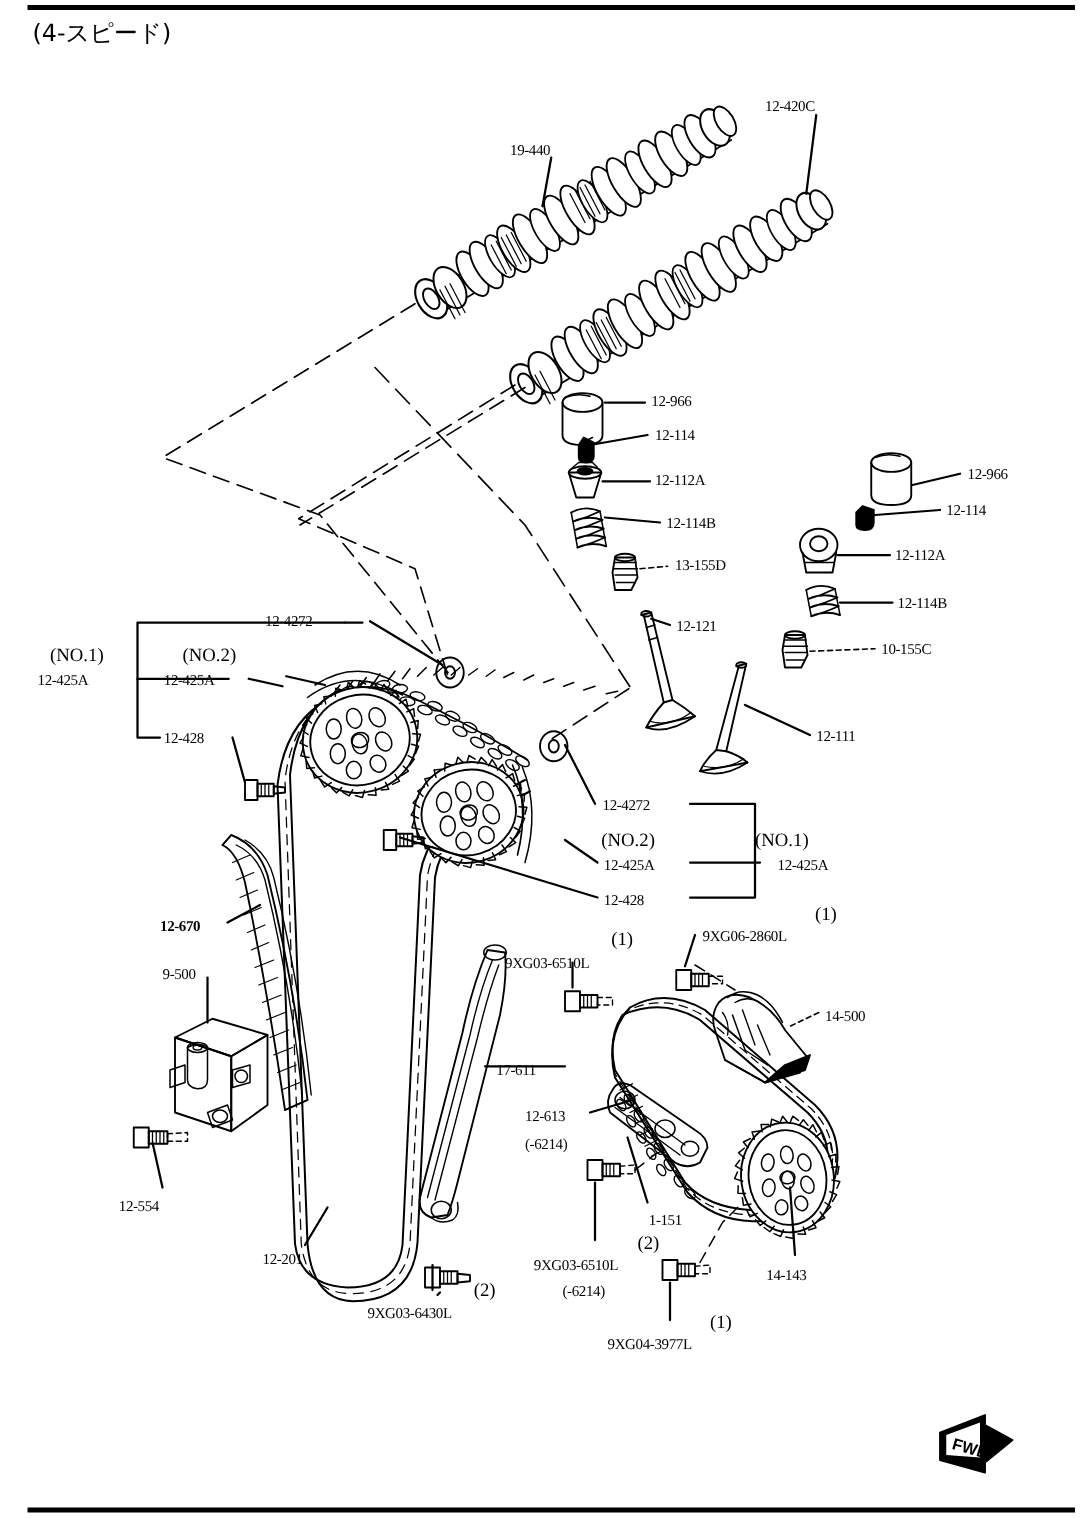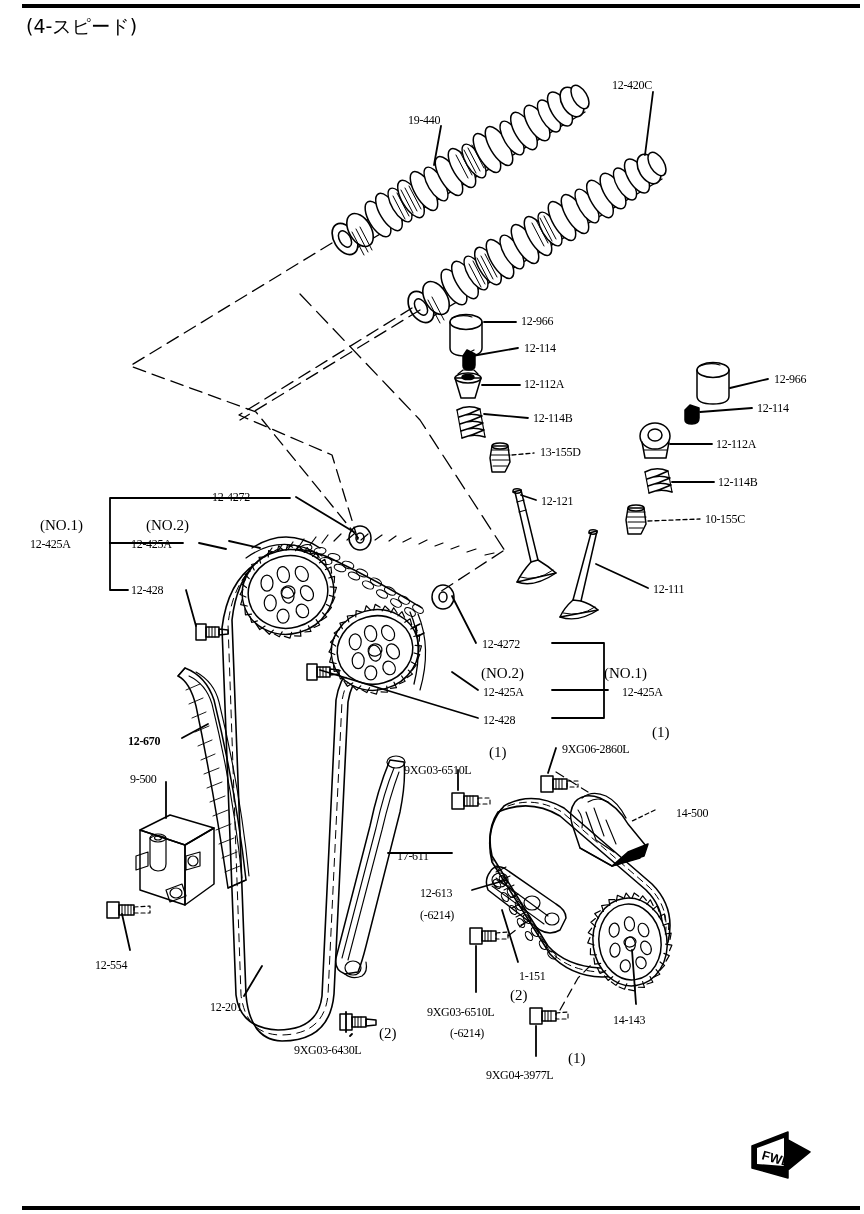--- a/index.html
+++ b/index.html
@@ -675,21 +675,21 @@
       <div class="lbl" style="left: 622px; top: 685px;">12-425A</div>
       <div class="lbl" style="left: 483px; top: 713px;">12-428</div>
       <div class="lbl" style="left: 128px; top: 734px; font-weight: bold;">12-670</div>
       <div class="lbl" style="left: 130px; top: 772px;">9-500</div>
       <div class="lbl" style="left: 95px; top: 958px;">12-554</div>
       <div class="lbl" style="left: 210px; top: 1000px;">12-201</div>
       <div class="lbl" style="left: 294px; top: 1043px;">9XG03-6430L</div>
       <div class="lbl" style="left: 397px; top: 849px;">17-611</div>
       <div class="lbl" style="left: 404px; top: 763px;">9XG03-6510L</div>
       <div class="lbl" style="left: 562px; top: 742px;">9XG06-2860L</div>
-      <div class="lbl" style="left: 660px; top: 806px; margin-left: 16px;">14-500</div>
+      <div class="lbl" style="left: 660px; top: 806px;">14-500</div>
       <div class="lbl" style="left: 420px; top: 886px;">12-613</div>
       <div class="lbl" style="left: 420px; top: 908px;">(-6214)</div>
       <div class="lbl" style="left: 519px; top: 969px;">1-151</div>
       <div class="lbl" style="left: 427px; top: 1005px;">9XG03-6510L</div>
       <div class="lbl" style="left: 450px; top: 1026px;">(-6214)</div>
       <div class="lbl" style="left: 613px; top: 1013px;">14-143</div>
       <div class="lbl" style="left: 486px; top: 1068px;">9XG04-3977L</div>
     </div>
   <div id="groups">
       <div class="grp" style="left: 40px; top: 517px;">(NO.1)</div>

